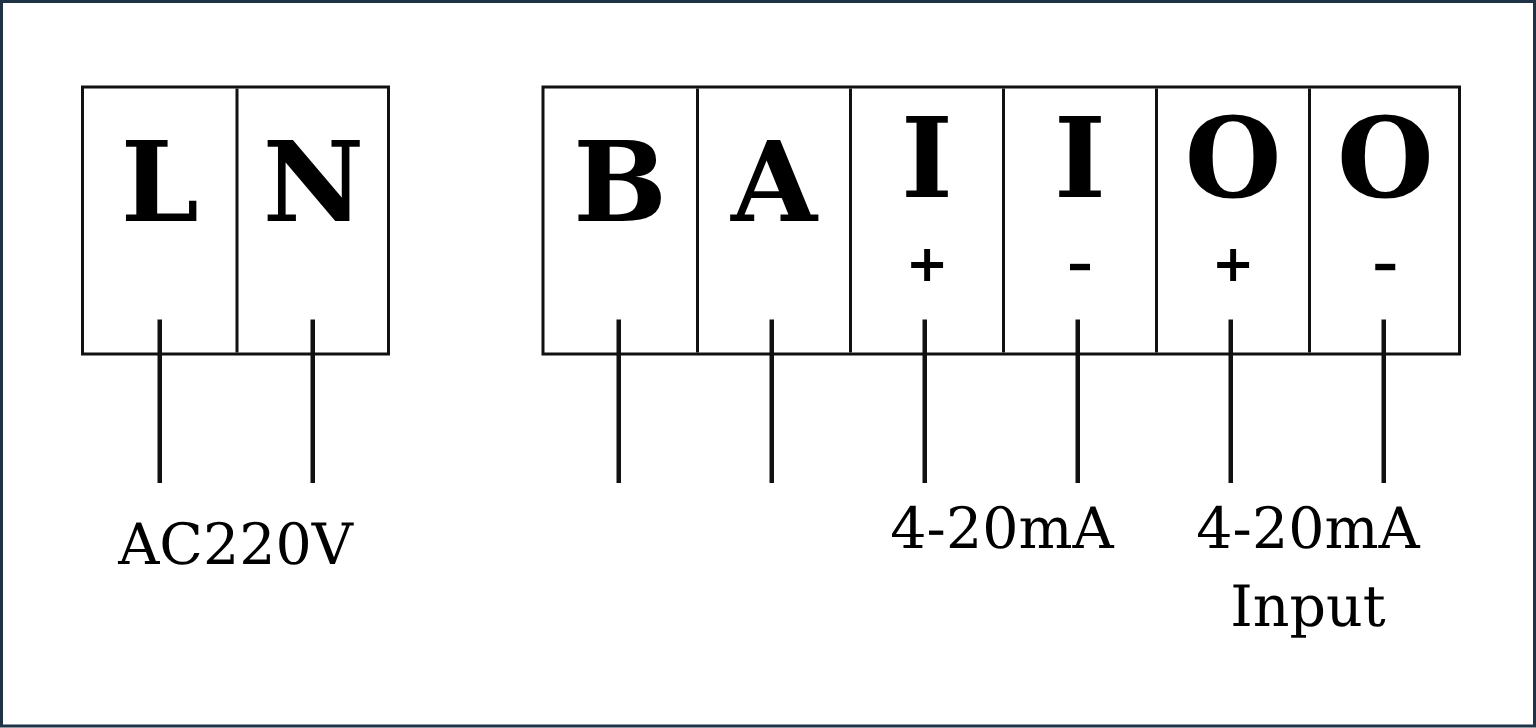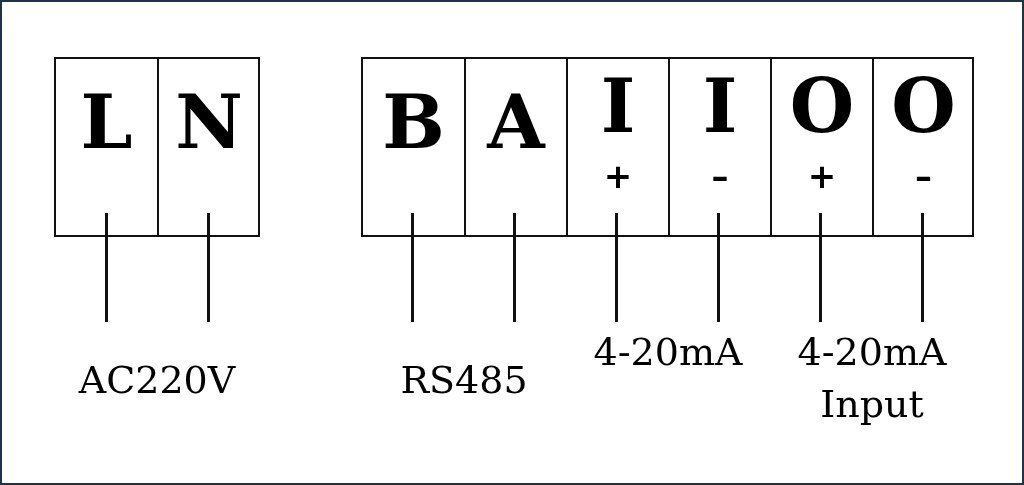--- a/index.html
+++ b/index.html
@@ -78,25 +78,22 @@
 
   <div class="lead" style="left:103px;"></div>
   <div class="lead" style="left:205px;"></div>
   <div class="lead" style="left:409px;"></div>
   <div class="lead" style="left:511px;"></div>
   <div class="lead" style="left:613px;"></div>
   <div class="lead" style="left:715px;"></div>
   <div class="lead" style="left:817px;"></div>
   <div class="lead" style="left:919px;"></div>
 
-  <div class="label" style="left:155px; top:352px;">
+  <div class="label" style="left:155px; top:335px;">
     <div>AC220V</div>
-  </div>
-  <div class="label" style="left:462px; top:352px;">
-    <div>RS485</div>
   </div>
   <div class="label" style="left:666px; top:324px;">
     <div>4-20mA</div>
   </div>
   <div class="label" style="left:870px; top:324px;">
     <div>4-20mA</div>
     <div>Input</div>
   </div>
 
 </div>

